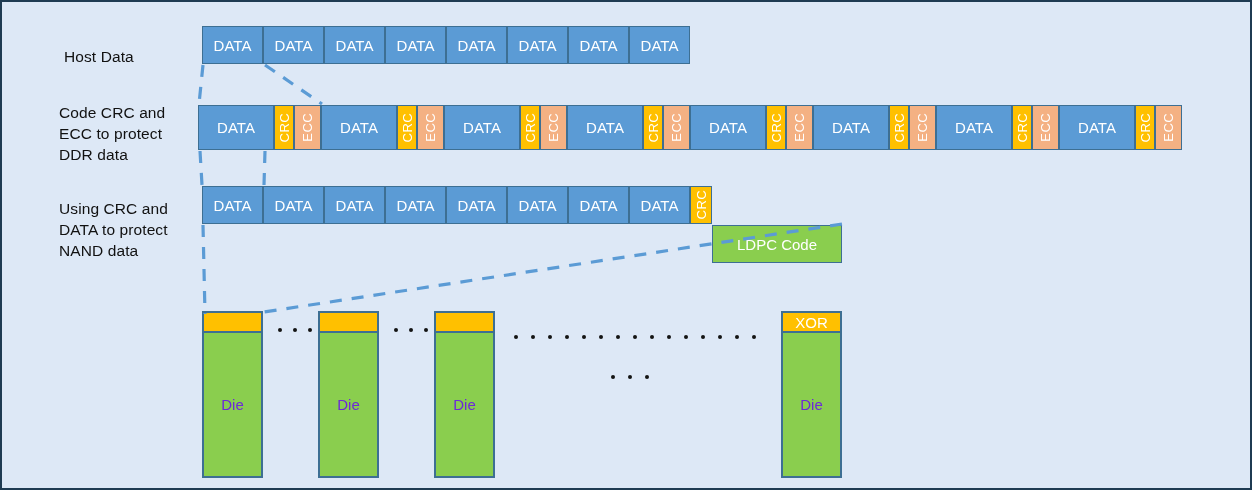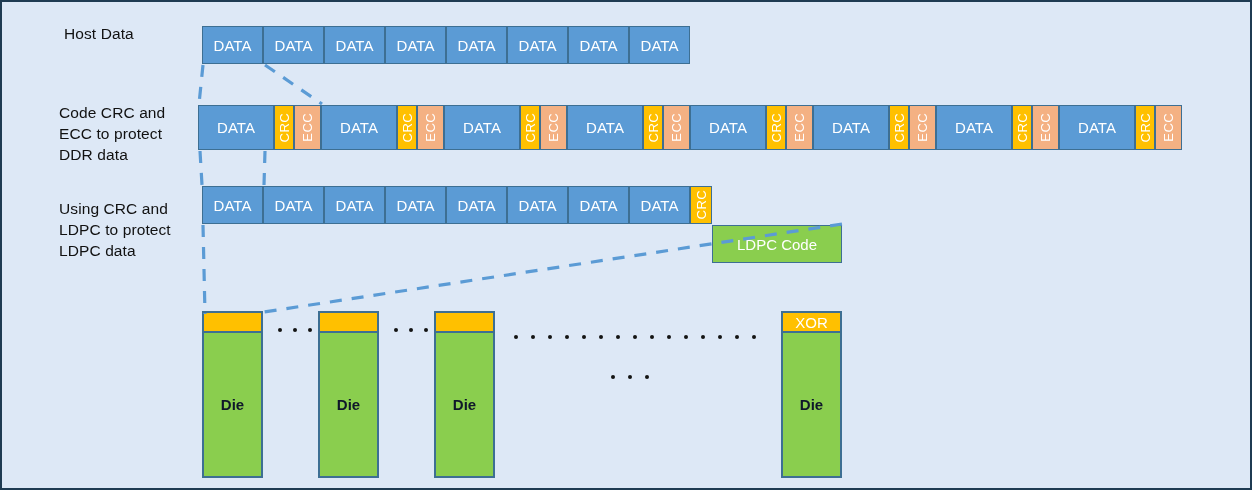--- a/index.html
+++ b/index.html
@@ -23,21 +23,21 @@
 
   
   .row-label {
     position: absolute;
     color: #111111;
     font-size: 15.5px;
     line-height: 21px;
     letter-spacing: 0.1px;
     white-space: pre-line;
   }
-  #label-host   { left: 62px;  top: 21px;  width: 140px; }
+  #label-host   { left: 62px;  top: 44px;  width: 140px; }
   #label-ddr    { left: 57px;  top: 100px; width: 140px; }
   #label-nand   { left: 57px;  top: 196px; width: 150px; }
 
   
   .strip {
     position: absolute;
     display: flex;
     box-sizing: border-box;
   }
   .cell {
@@ -98,23 +98,22 @@
     justify-content: center;
     color: #ffffff;
     font-size: 15px;
   }
   .die .body {
     flex: 1;
     background: #8ace4e;
     display: flex;
     align-items: center;
     justify-content: center;
-    color: #0f172a;
+    color: #6d28d9;
     font-size: 15px;
-    font-weight: bold;
   }
   #die-1 { left: 200px; }
   #die-2 { left: 316px; }
   #die-3 { left: 432px; }
   #die-x { left: 779px; }
 
   
   .dots {
     position: absolute;
     display: flex;
@@ -142,21 +141,21 @@
 </style>
 </head>
 <body>
 
 <div id="canvas">
 
   <div class="row-label" id="label-host">Host Data</div>
 
   <div class="row-label" id="label-ddr">Code CRC and ECC to protect DDR data</div>
 
-  <div class="row-label" id="label-nand">Using CRC and LDPC to protect LDPC data</div>
+  <div class="row-label" id="label-nand">Using CRC and DATA to protect NAND data</div>
 
   <div class="strip" id="row-host">
       <div class="cell data">
         <span>DATA</span>
       </div>
       <div class="cell data">
         <span>DATA</span>
       </div>
       <div class="cell data">
         <span>DATA</span>

